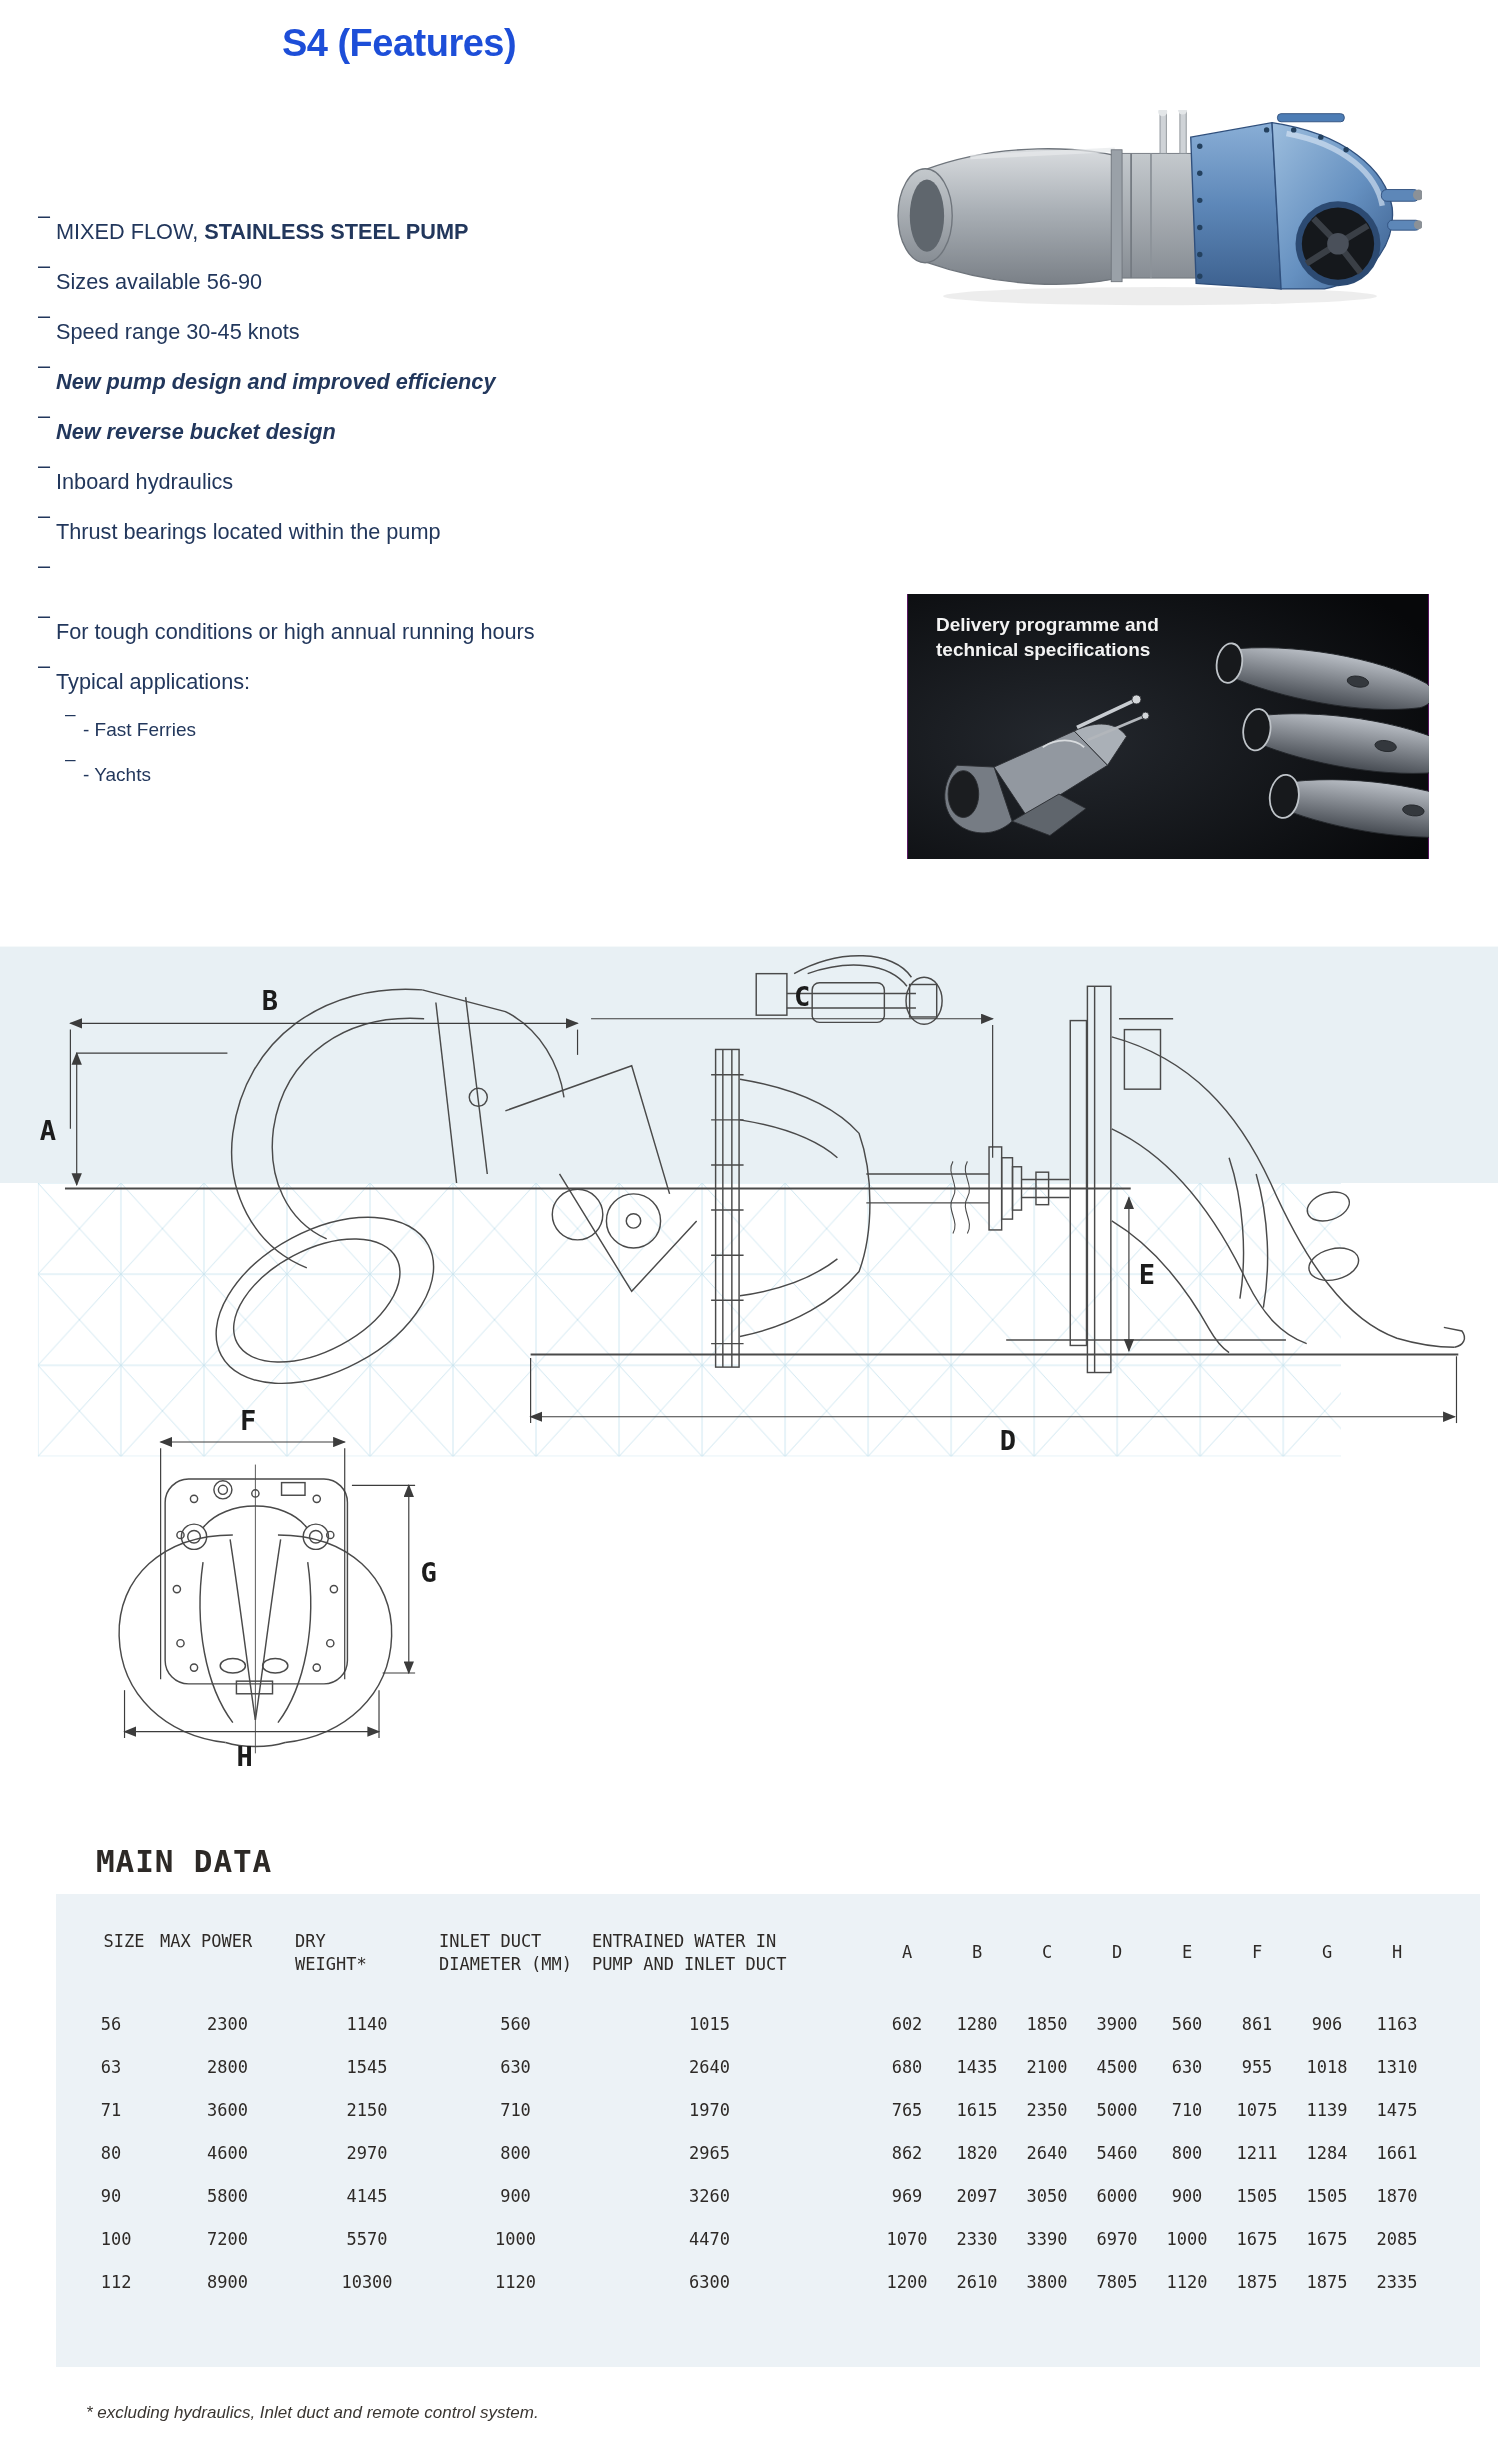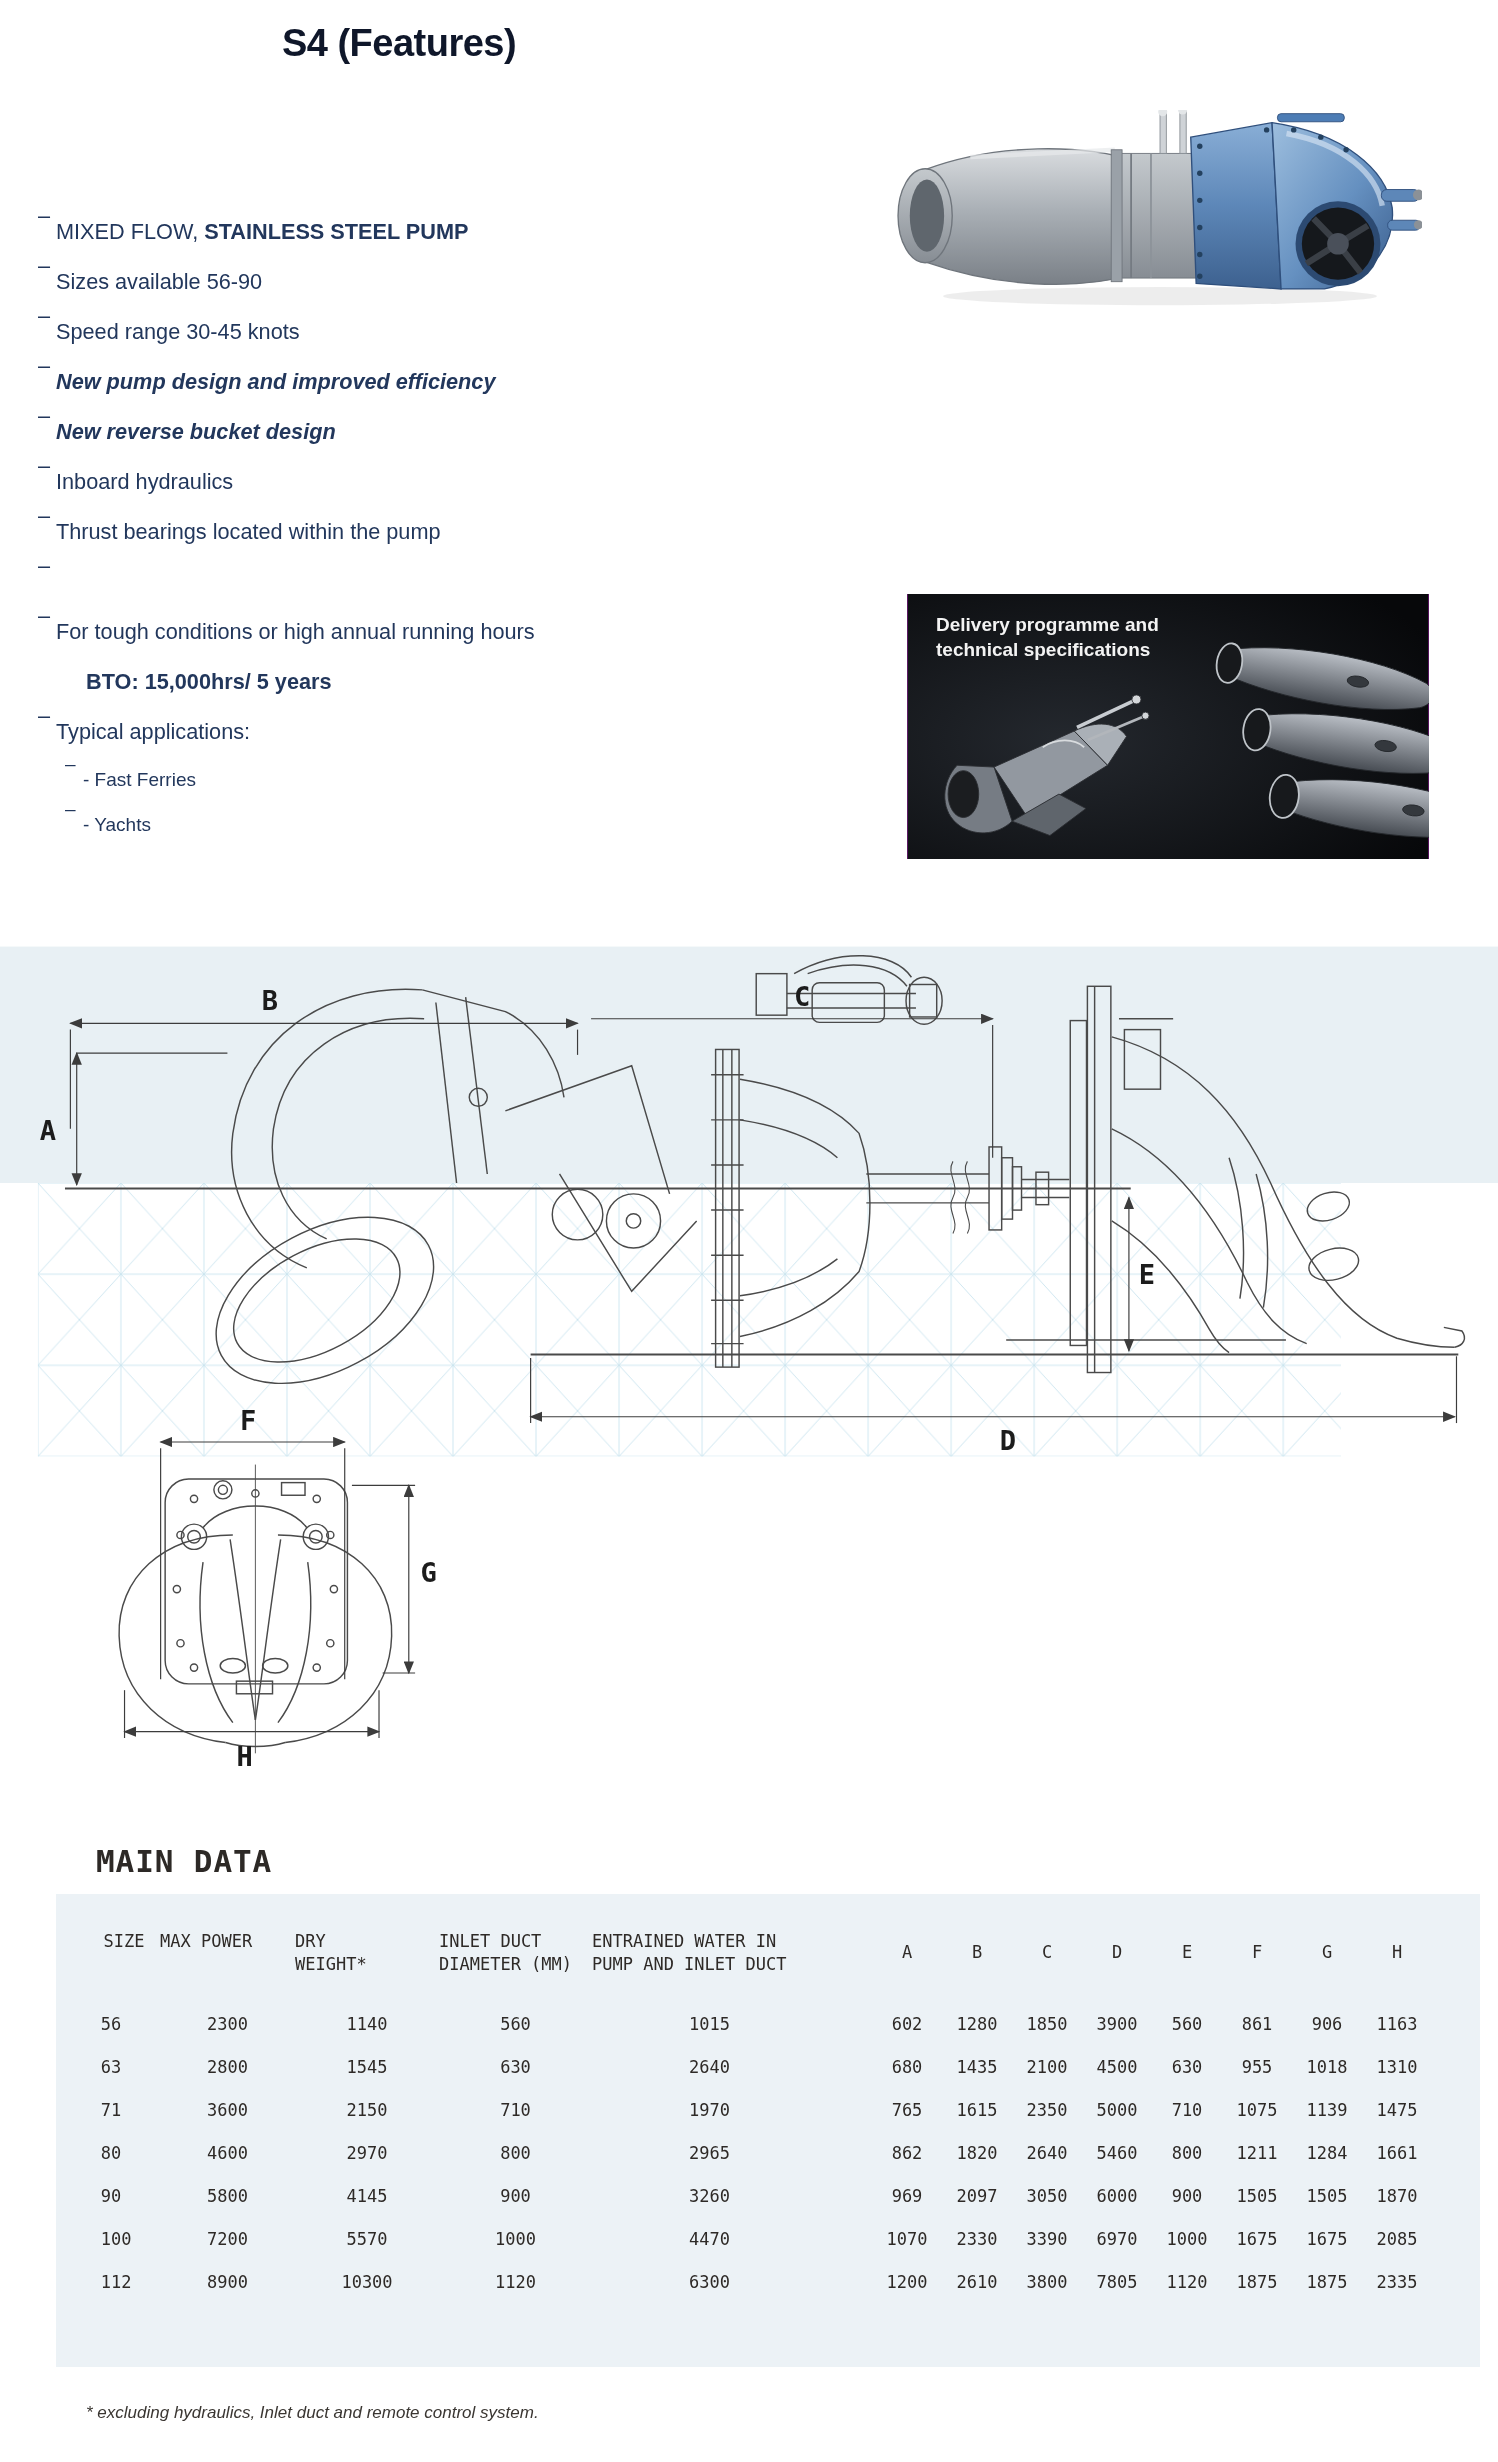--- a/index.html
+++ b/index.html
@@ -1,21 +1,21 @@
 <!DOCTYPE html>
 <html style="font-size:14.4px"><head>
 <meta charset="utf-8">
 <style>
   html,body{margin:0;padding:0;}
   body{width:1498px;height:2462px;position:relative;background:#ffffff;
        font-family:"Liberation Sans",sans-serif;overflow:hidden;}
 
   
   .slide-title{position:absolute;left:0;top:21.7px;width:798px;text-align:center;
-    font-size:38px;font-weight:bold;color:#0f172a;letter-spacing:-0.5px;}
+    font-size:38px;font-weight:bold;color:#1d4ed8;letter-spacing:-0.5px;}
 
   
   .features{position:absolute;left:38px;top:191px;width:848px;color:#22375c;}
   .feat-row{height:50px;display:flex;align-items:center;font-size:21.7px;}
   .feat-row .dash{width:18px;flex:0 0 18px;}
   .feat-row .txt{padding-left:0px;margin-top:32px;}
   .feat-row.em .txt{font-weight:bold;font-style:italic;}
   .feat-row.bto{padding-left:48px;font-weight:bold;}
   .feat-row.sub{height:45px;font-size:19px;}
   .feat-row.sub .dash{margin-left:27px;}
@@ -83,23 +83,20 @@
   <div class="feat-row">
     <span class="dash">–</span>
     <span class="txt">Thrust bearings located within the pump</span>
   </div>
   <div class="feat-row">
     <span class="dash">–</span>
   </div>
   <div class="feat-row">
     <span class="dash">–</span>
     <span class="txt">For tough conditions or high annual running hours</span>
-  </div>
-  <div class="feat-row bto">
-    <span class="txt">BTO: 15,000hrs/ 5 years</span>
   </div>
   <div class="feat-row">
     <span class="dash">–</span>
     <span class="txt">Typical applications:</span>
   </div>
   <div class="feat-row sub">
     <span class="dash">–</span>
     <span class="txt">- Fast Ferries</span>
   </div>
   <div class="feat-row sub">

